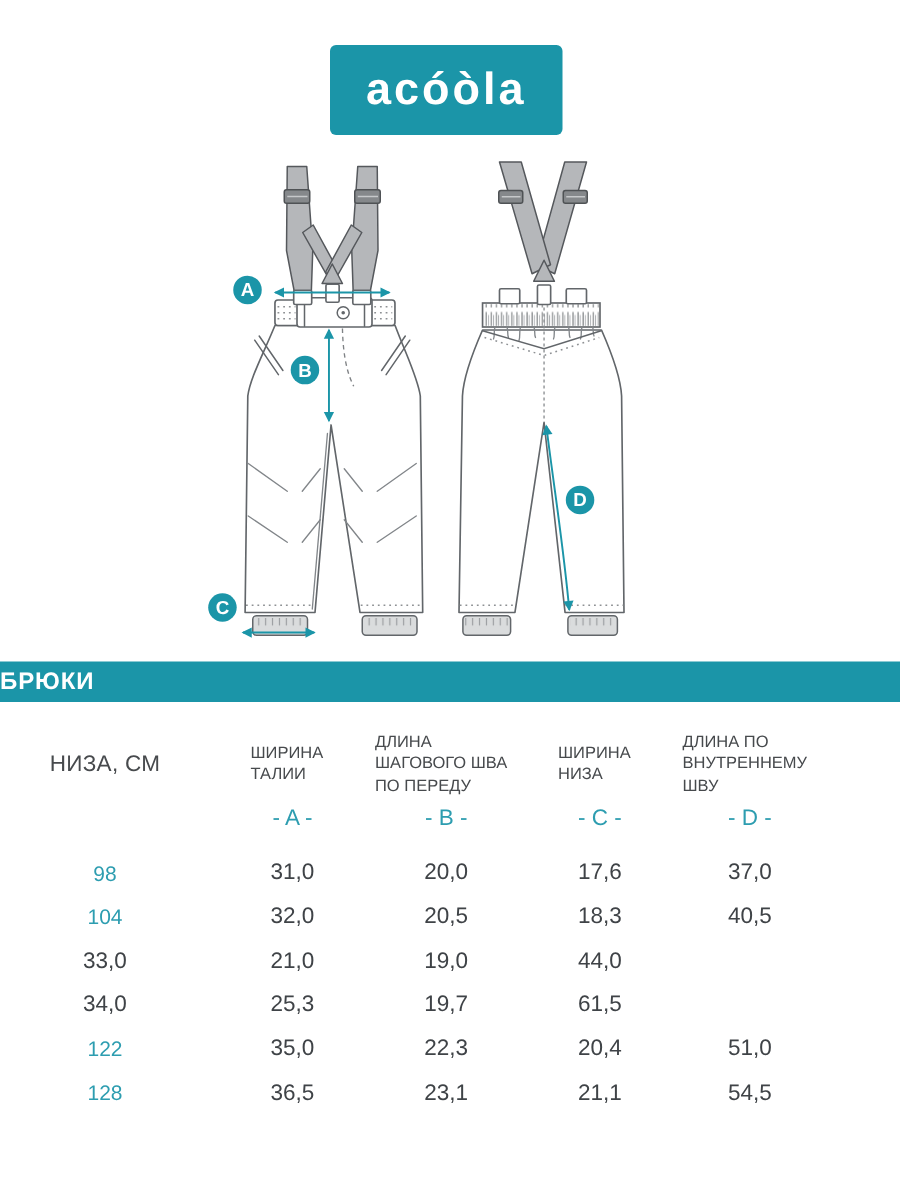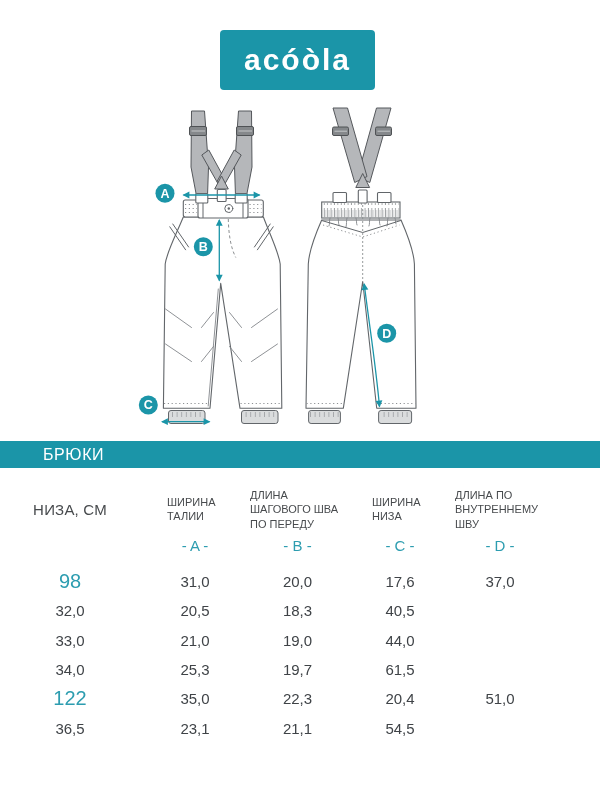--- a/index.html
+++ b/index.html
@@ -9,36 +9,36 @@
        font-family:"Liberation Sans",sans-serif;}
 
   .logo{position:absolute;left:220px;top:30px;width:155px;height:60px;background:var(--teal,#1b95a8);
         border-radius:4px;display:flex;align-items:center;justify-content:center}
   .logo span{color:#fff;font-weight:bold;font-size:30px;letter-spacing:2px}
 
   .diagram{position:absolute;left:0;top:95px;width:600px;height:346px}
 
   .band{position:absolute;left:0;top:441px;width:600px;height:27px;background:var(--teal,#1b95a8);
         display:flex;align-items:center}
-  .band span{color:#fff;font-weight:normal;font-size:16px;letter-spacing:.6px;margin-left:43px}
+  .band span{color:#fff;font-weight:bold;font-size:16px;letter-spacing:.6px;}
 
   .table{position:absolute;left:0;top:488px;width:600px}
   .grid{display:grid;grid-template-columns:140px 110px 95px 110px 90px}
   .thead{min-height:42px;align-items:center}
   .th{display:flex;justify-content:center;align-items:center;color:var(--header-text,#474a4d);
       font-size:11px;line-height:1.3}
   .th .hw{text-align:left}
   .w56{width:56px}.w108{width:108px}.w110{width:110px}
   .th-rost{font-size:15px;letter-spacing:.2px}
   .letters{height:30px;align-items:center;text-align:center;color:var(--teal-light,#2d9db0);
            font-size:15px}
   .tbody{margin-top:6px}
   .tr{height:29.3px;align-items:center;text-align:center}
   .td{font-size:15px;color:var(--text-dark,#3f4347)}
-  .size{font-size:20px;color:var(--teal-light,#2d9db0)}
+  .size{font-size:14px;color:var(--teal-light,#2d9db0)}
 
   
   .outline{fill:#fff;stroke:#62666a;stroke-width:1.1;stroke-linejoin:round}
   .thin{stroke:#62666a;stroke-width:1;fill:none;stroke-linecap:round}
   .lightline{stroke:#82868a;stroke-width:.9;fill:none;stroke-linecap:round}
   .dash{stroke:#7f8285;stroke-width:.9;fill:none;stroke-dasharray:3 2.5}
   .dash2{stroke:#8b8e91;stroke-width:.9;fill:none;stroke-dasharray:2 2}
   .dots{stroke:#8e9194;stroke-width:1;fill:none;stroke-dasharray:1.2 2.6}
   .strap{fill:#b5b7ba;stroke:#55585c;stroke-width:1;stroke-linejoin:round}
   .buckle{fill:#85888b;stroke:#4f5255;stroke-width:1}
@@ -206,20 +206,21 @@
   </div>
   <div class="tbody">
     <div class="grid tr">
       <div class="td size">98</div>
       <div class="td">31,0</div>
       <div class="td">20,0</div>
       <div class="td">17,6</div>
       <div class="td">37,0</div>
     </div>
     <div class="grid tr">
+      <div class="td size">104</div>
       <div class="td">32,0</div>
       <div class="td">20,5</div>
       <div class="td">18,3</div>
       <div class="td">40,5</div>
     </div>
     <div class="grid tr">
       <div class="td">33,0</div>
       <div class="td">21,0</div>
       <div class="td">19,0</div>
       <div class="td">44,0</div>
@@ -231,19 +232,20 @@
       <div class="td">61,5</div>
     </div>
     <div class="grid tr">
       <div class="td size">122</div>
       <div class="td">35,0</div>
       <div class="td">22,3</div>
       <div class="td">20,4</div>
       <div class="td">51,0</div>
     </div>
     <div class="grid tr">
+      <div class="td size">128</div>
       <div class="td">36,5</div>
       <div class="td">23,1</div>
       <div class="td">21,1</div>
       <div class="td">54,5</div>
     </div>
   </div>
 </div>
 
 </body></html>

